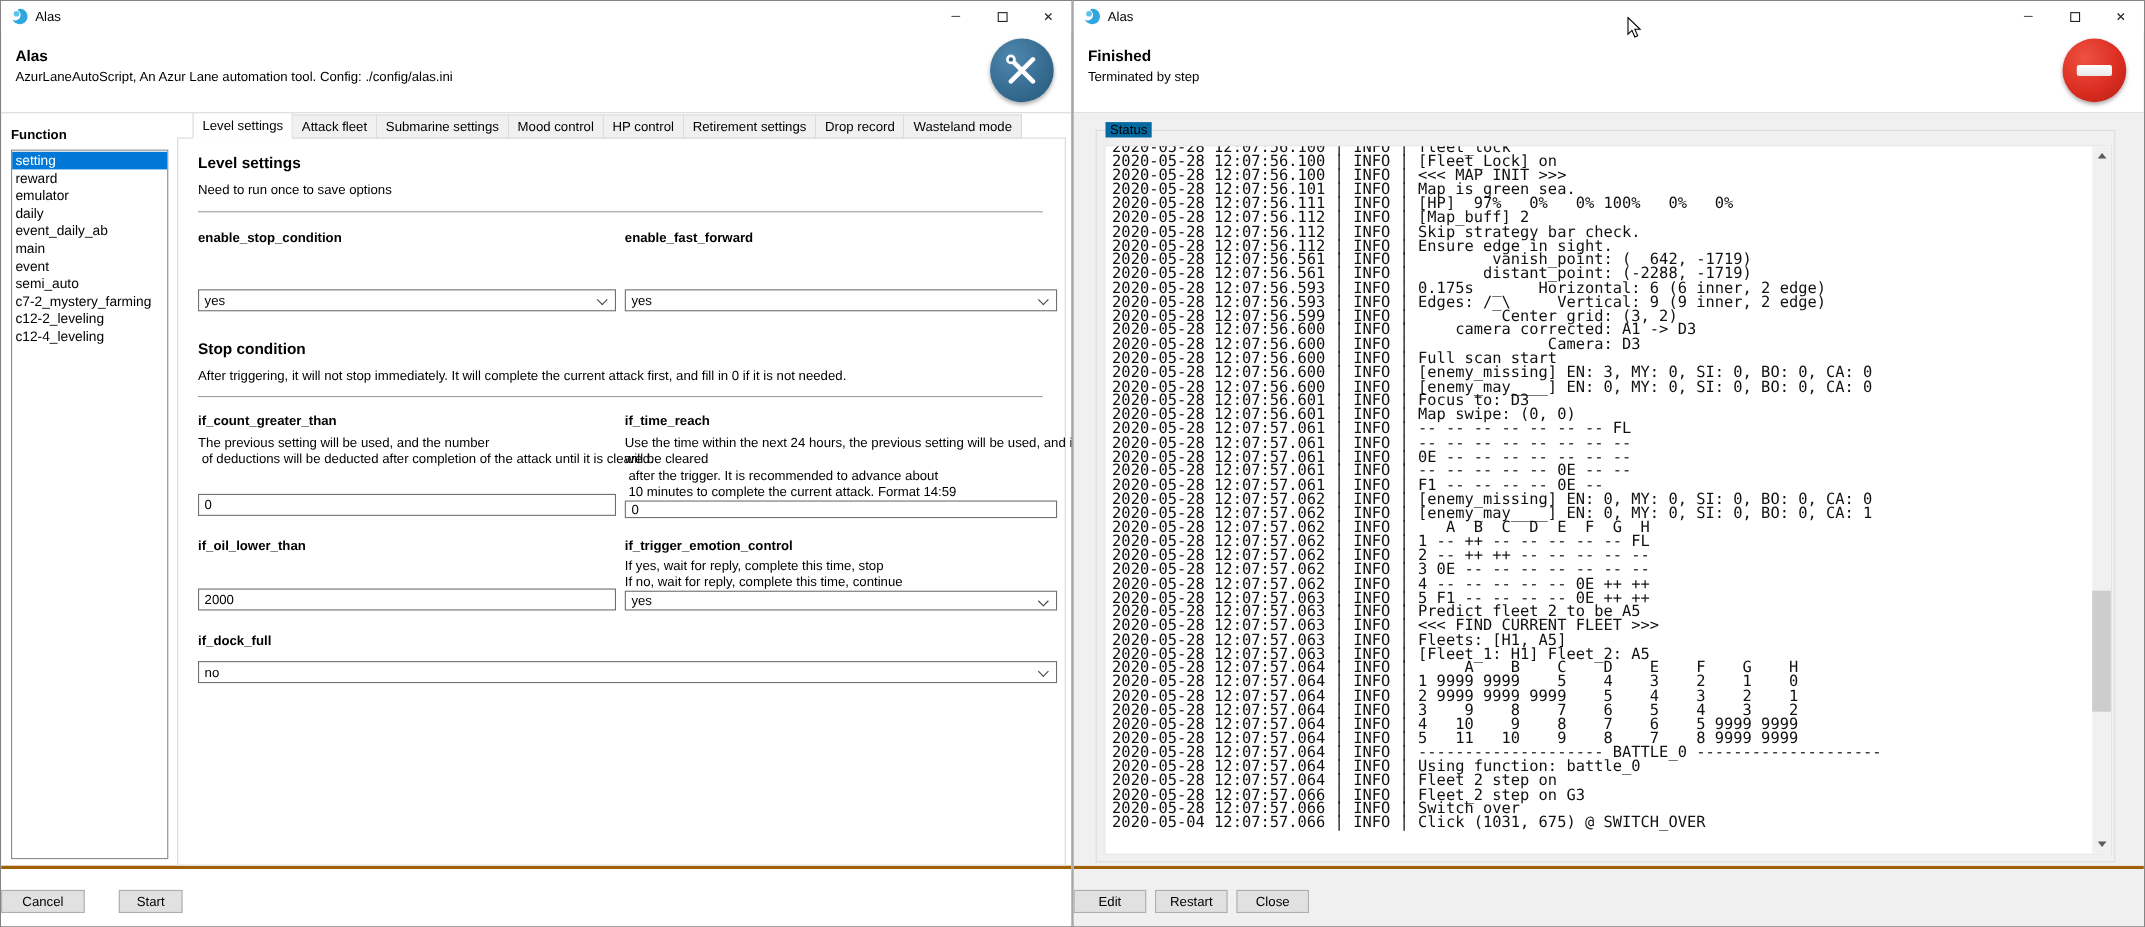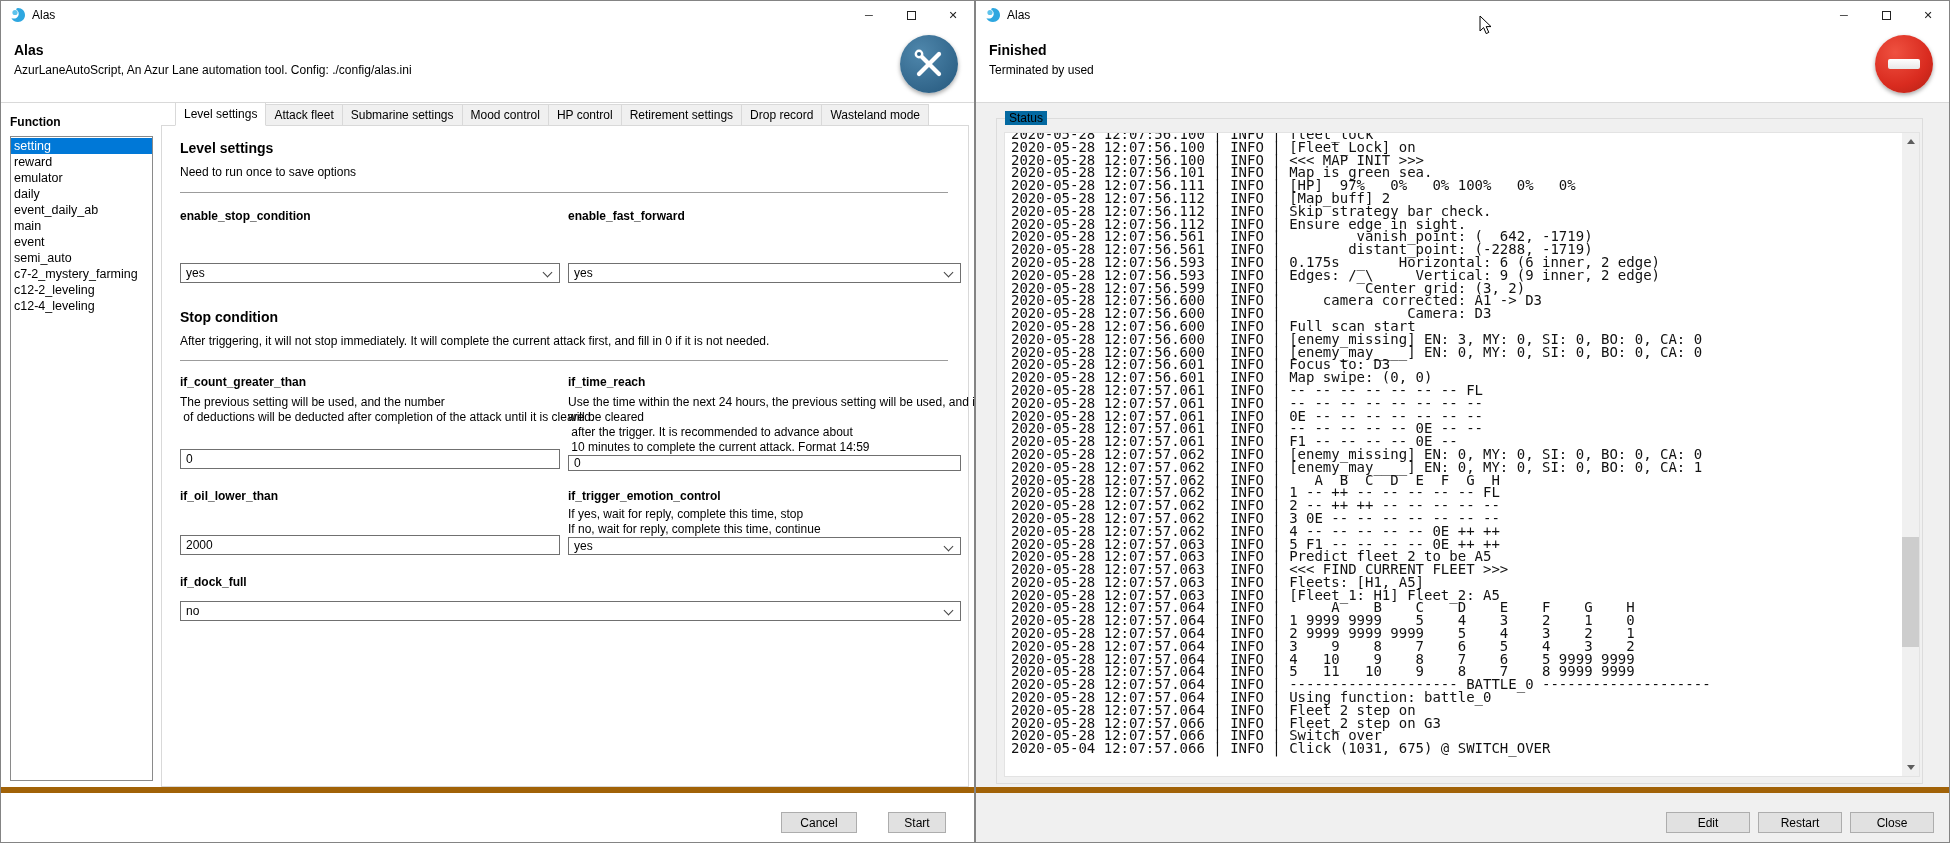--- a/index.html
+++ b/index.html
@@ -53,26 +53,26 @@
   .f-a { height:74px; } .f-b { height:94px; } .f-c { height:66px; }
   .f-label { font-size:12px; font-weight:bold; }
   .f-desc { font-size:12px; margin-top:6px; white-space:pre; line-height:15px; }
   .combo, .tbox { margin-top:auto; height:20px; border:1px solid #707070; background:#fff; font-size:12px; display:flex; align-items:center; padding:0 5px; position:relative; font-family:"Liberation Sans",sans-serif; width:100%; }
   .tbox { display:block; line-height:18px; }
   .chev { position:absolute; right:8px; top:5px; width:7px; height:7px; border-right:1.4px solid #444; border-bottom:1.4px solid #444; transform:rotate(45deg); }
   .full { grid-column:1 / -1; }
   .mt12 { margin-top:12px; }
 
   
-  .footer { height:55px; border-top:6px solid #a16207; display:flex; justify-content:flex-end; align-items:flex-start; padding-top:19px; flex:none; background:#fff; }
+  .footer { height:55px; border-top:3px solid #a16207; display:flex; justify-content:flex-start; align-items:flex-start; padding-top:19px; flex:none; background:#fff; }
   .footer.gray { background:#f0f0f0; }
   .btn { height:21px; border:1px solid #adadad; background:#e1e1e1; font-size:12px; font-family:"Liberation Sans",sans-serif; display:flex; align-items:center; justify-content:center; }
   .btn-cancel { width:76px; margin-right:31px; }
   .btn-start { width:58px; margin-right:28px; }
-  .btn-edit, .btn-restart, .btn-close { width:84px; margin-right:8px; }
+  .btn-edit, .btn-restart, .btn-close { width:66px; margin-right:8px; }
   .btn-close { margin-right:15px; }
 
   
   .groupbox { position:absolute; left:20px; right:26px; top:15px; height:666px; border:1px solid #dcdcdc; }
   .gb-label { position:absolute; top:-8px; left:8px; background:#0369a1; padding:0 4px; font-size:12px; }
   .log-frame { position:absolute; left:7px; right:2px; top:13px; bottom:6px; background:#fff; border:1px solid #e3e3e3; overflow:hidden; }
   .log-text { padding:0 0 0 6px; margin-top:-5px; overflow:hidden; height:100%; }
   .log-line { font-family:"DejaVu Sans Mono", monospace; font-size:14px; line-height:12.8px; white-space:pre; color:#111; }
   .scrollbar { position:absolute; right:0; top:0; bottom:0; width:17px; background:#f0f0f0; }
   .sb-btn { position:absolute; left:0; width:17px; height:17px; display:flex; align-items:center; justify-content:center; }
@@ -239,21 +239,21 @@
       <span class="tb-spacer"></span>
       <div class="tb-btn">─</div>
       <div class="tb-btn max">
           <span></span>
         </div>
       <div class="tb-btn">✕</div>
     </div>
 
     <div class="app-header">
       <div class="h-title">Finished</div>
-      <div class="h-sub">Terminated by used</div>
+      <div class="h-sub">Terminated by step</div>
       <div class="round-icon stop-circle">
         <div class="stop-bar"></div>
       </div>
     </div>
 
     <div class="body gray">
       <div class="groupbox">
         <div class="gb-label">Status</div>
         <div class="log-frame">
           <div class="log-text">

